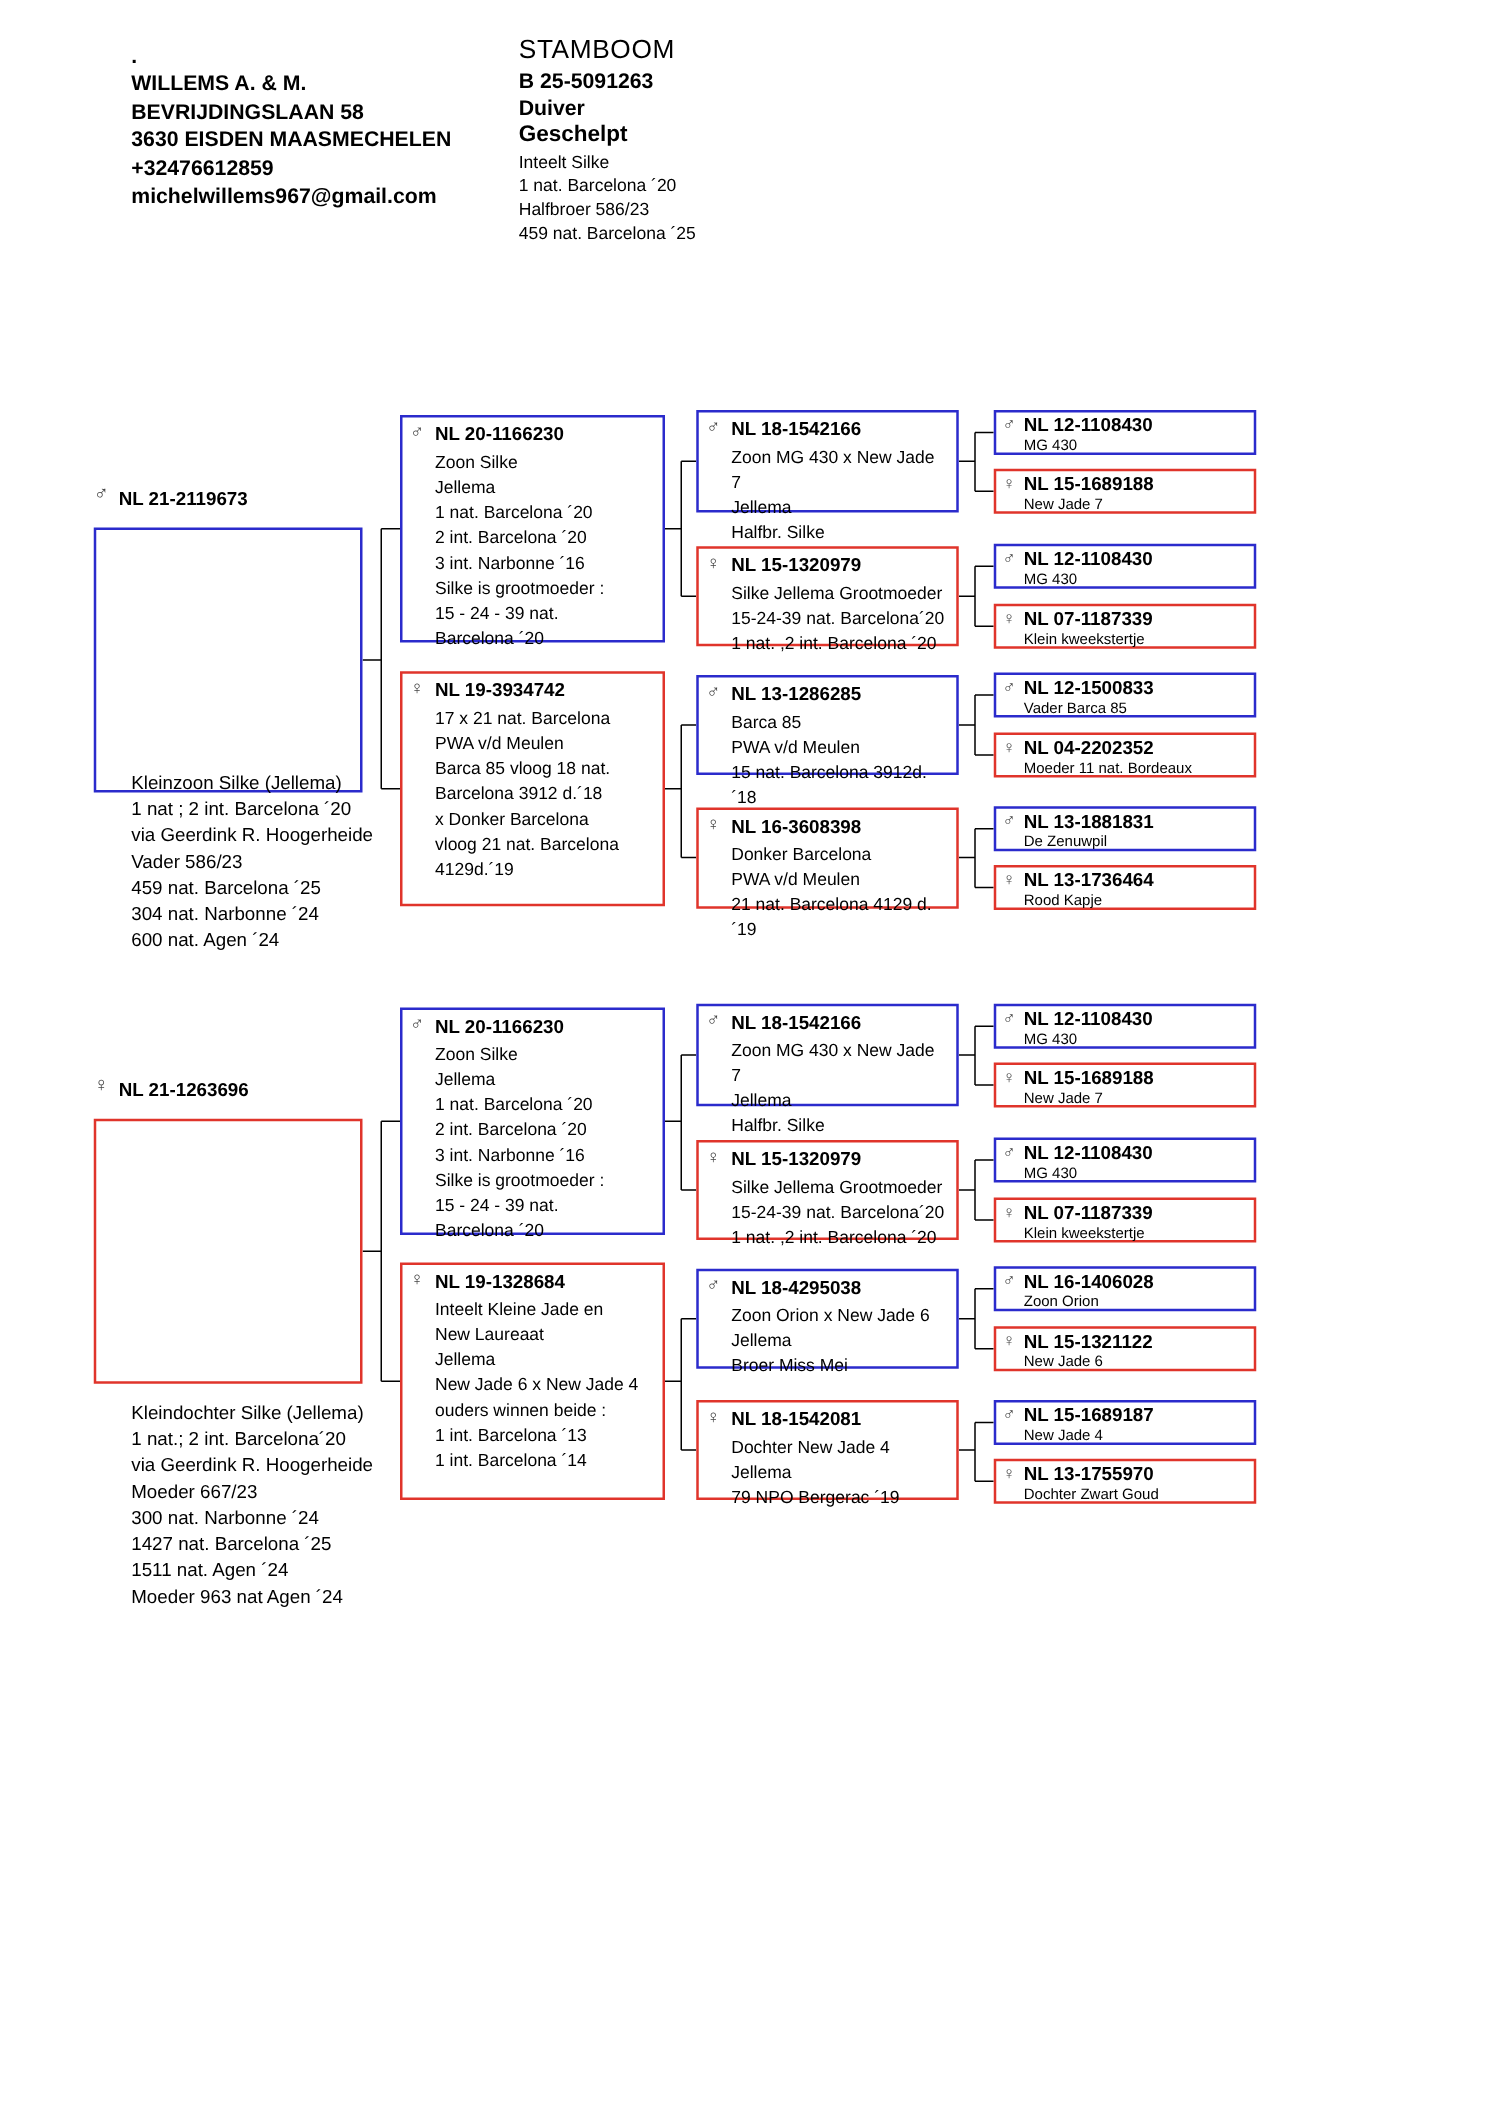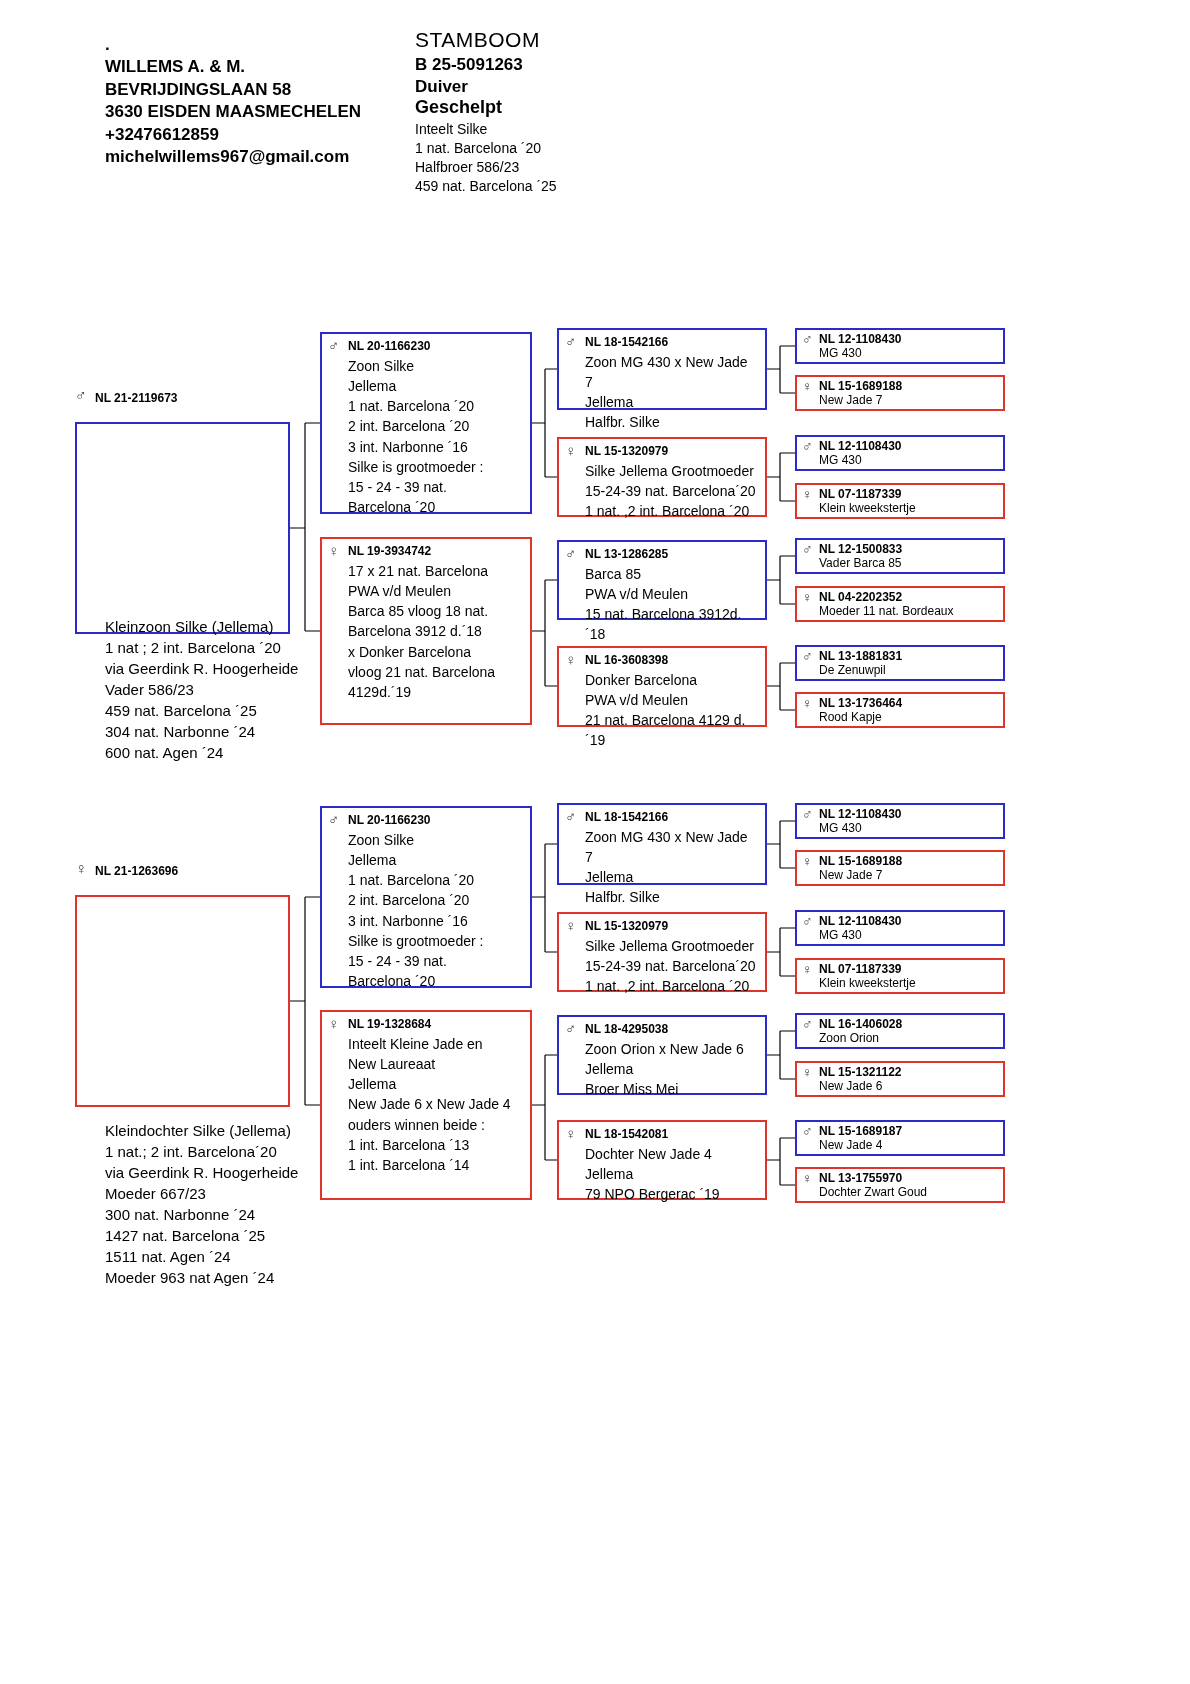--- a/index.html
+++ b/index.html
@@ -18,33 +18,33 @@
   .ring-main{font-size:17px;font-weight:bold;margin-top:3px;}
   .sex-main{font-size:17px;font-weight:bold;margin-top:2px;}
   .color-main{font-size:18px;font-weight:bold;}
   .info-main{font-size:14px;line-height:1.35;margin-top:2px;white-space:pre-line;}
 
   
   .node{position:absolute;border:2px solid #000;background:#fff;box-sizing:border-box;padding:5px 8px 4px 26px;}
   .node.male{border-color:var(--male-color);}
   .node.female{border-color:var(--female-color);}
   .node .sex{position:absolute;left:6px;top:3px;font-size:15px;color:#444;font-weight:normal;}
-  .node .ring{font-size:12px;font-weight:bold;}
+  .node .ring{font-size:15px;font-weight:bold;}
   .node .lines{font-size:14px;line-height:1.44;margin-top:3px;white-space:pre-line;}
   .node.gen4{padding:2px 6px 2px 22px;}
   .node.gen4 .sex{left:5px;top:1px;font-size:14px;}
   .node.gen4 .lines{font-size:12px;line-height:1.2;margin-top:0;}
 
   .photo-box{position:absolute;border:2px solid #000;background:#fff;box-sizing:border-box;}
   .photo-box.male{border-color:var(--male-color);}
   .photo-box.female{border-color:var(--female-color);}
 
   .subject-title{position:absolute;display:flex;align-items:flex-start;gap:8px;}
   .subject-title .sex{font-size:16px;color:#444;position:relative;top:-4px;}
-  .subject-title .ring{font-size:12px;font-weight:bold;}
+  .subject-title .ring{font-size:15px;font-weight:bold;}
 
   .notes{position:absolute;font-size:15px;line-height:1.4;white-space:pre-line;width:240px;}
 </style>
 </head>
 <body>
 
 <div class="page">
 
   <div class="owner-block">.
 WILLEMS A. &amp; M.

